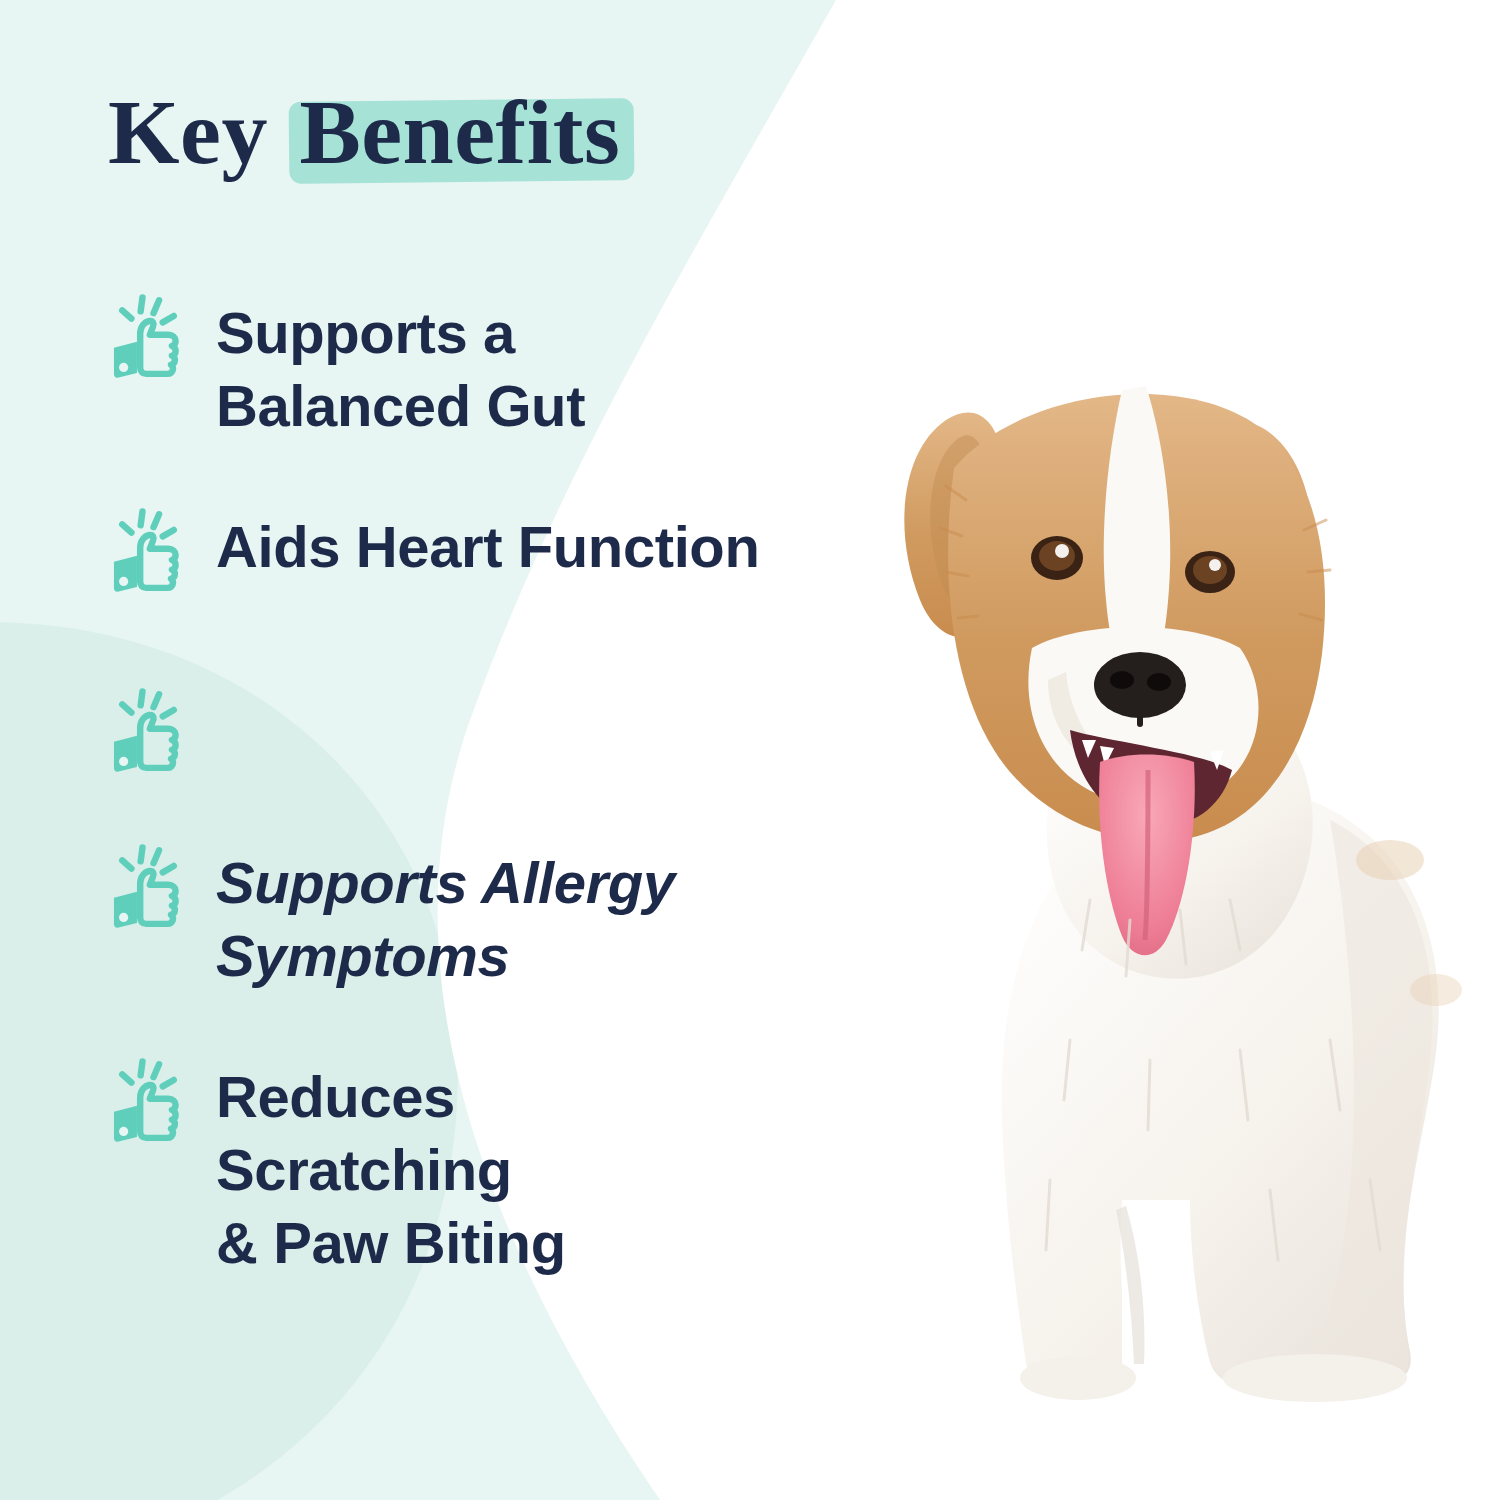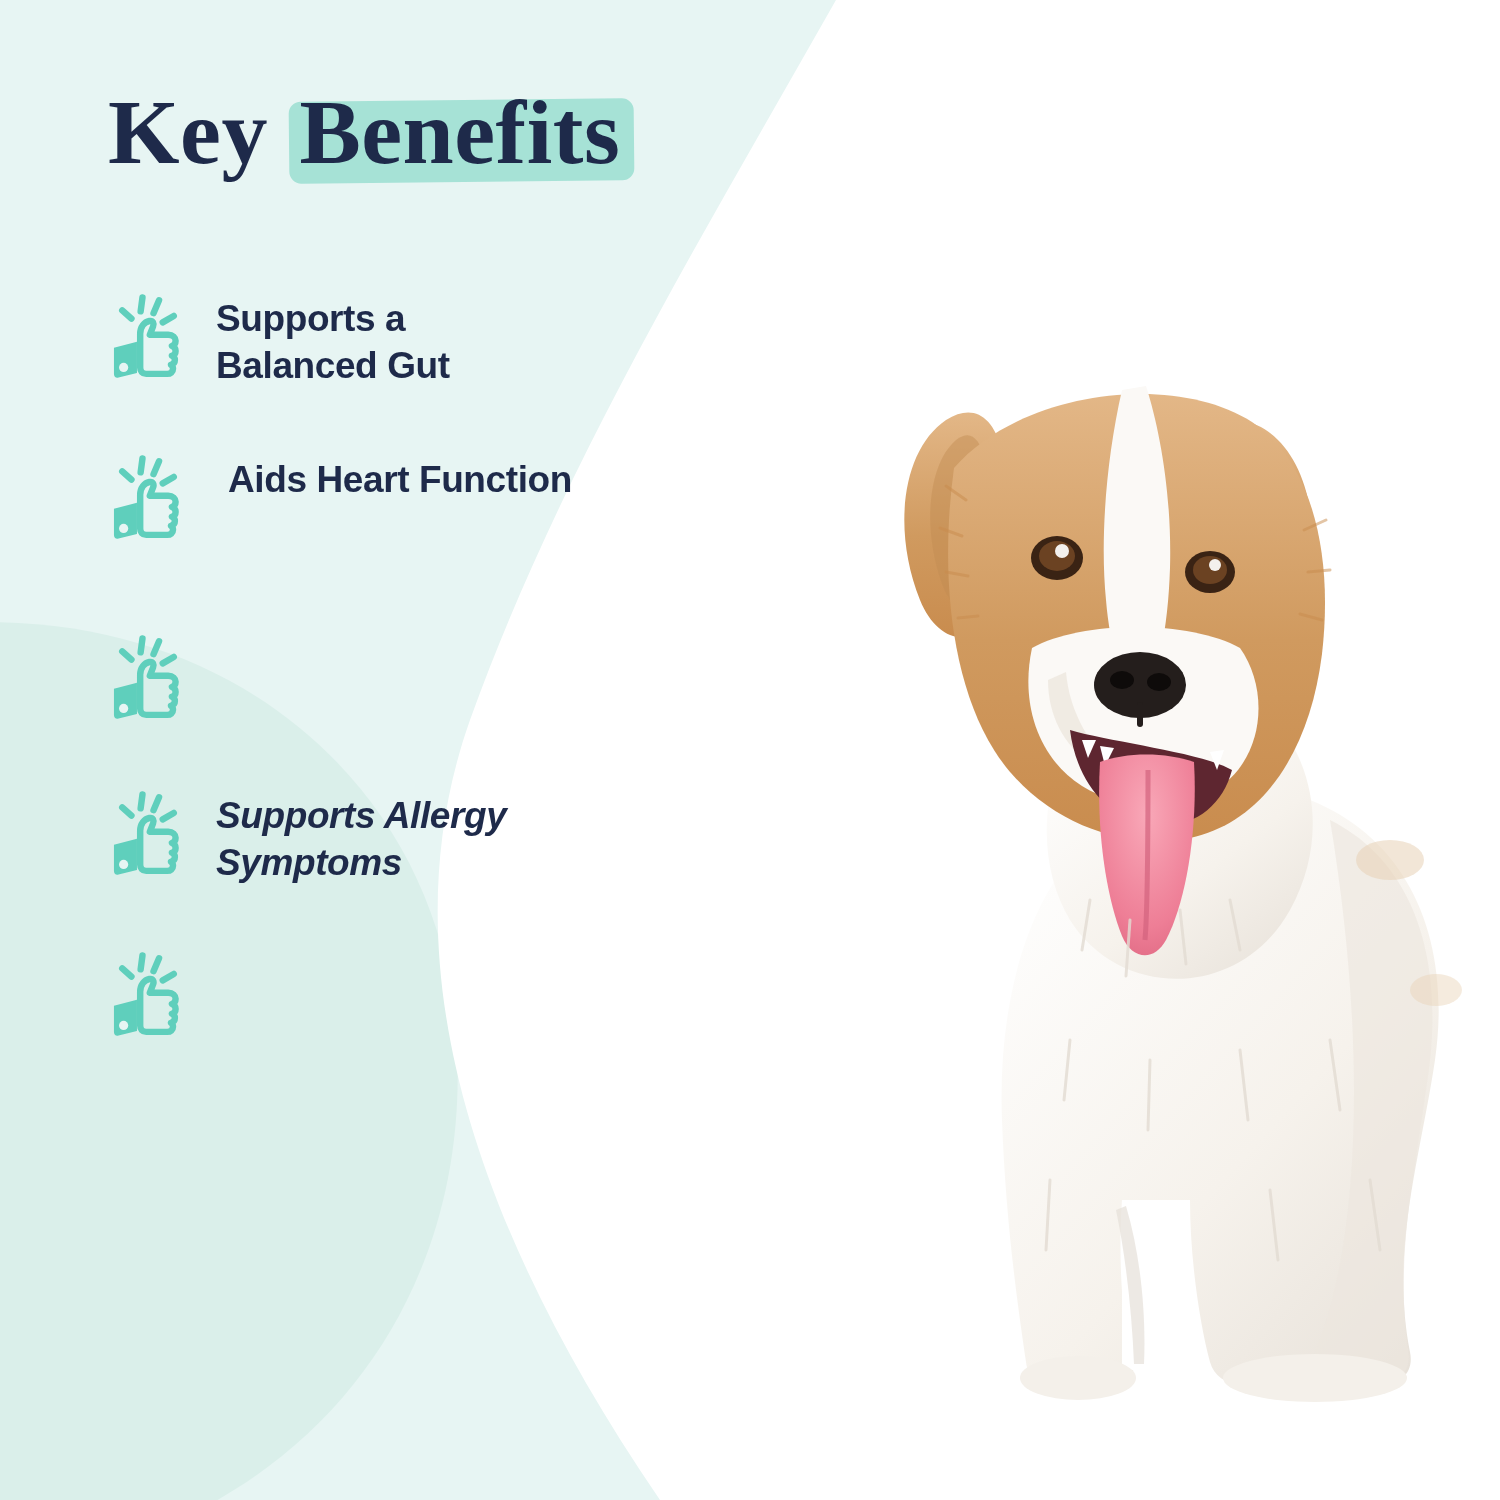--- a/index.html
+++ b/index.html
@@ -77,32 +77,32 @@
     flex: 0 0 auto;
     width: 92px;
     height: 92px;
     margin-right: 22px;
     margin-top: 6px;
   }
   .benefit-icon svg { display: block; width: 92px; height: 92px; }
 
   .benefit-label {
     font-family: "Liberation Sans", sans-serif;
-    font-size: 37px;
+    font-size: 58px;
     font-weight: 700;
     color: #1E2A4A;
     line-height: 1.26;
     letter-spacing: -0.4px;
     padding-top: 10px;
     white-space: pre-line;
   }
 
   
   .b-1 { margin-bottom: 58px; }
-  .b-2 { margin-bottom: 82px; gap: 12px; }
+  .b-2 { margin-bottom: 82px; }
   .b-3 { margin-bottom: 58px; }
   .b-4 { margin-bottom: 58px; font-style: italic; }
 
   
   .dog-wrap {
     position: absolute;
     left: 770px;
     top: 300px;
     width: 730px;
     height: 1140px;
@@ -219,20 +219,22 @@
             <line x1="44" y1="6" x2="42" y2="21"></line>
             <line x1="62" y1="9" x2="56" y2="23"></line>
             <line x1="22" y1="20" x2="32" y2="29"></line>
             <line x1="78" y1="26" x2="66" y2="33"></line>
           </g>
           <path d="M41.5 64 L41.5 45.5 C41.5 38 46 32.5 51.5 31.5 C55.5 30.8 56.8 34 55.5 37.5 L52 46.5 L72 46.5 C77 46.5 80 49.5 80 53 C80 56 78 58 76 58.7 C78.5 59.5 80 61.5 80 64 C80 66.5 78.5 68.5 76 69.3 C78 70 79.2 72 79.2 74 C79.2 76.5 77.5 78.5 75 79.2 C76.5 80.2 77.2 81.8 77.2 83.5 C77.2 86.8 74.5 89 71 89 L48 89 C44 89 41.5 86 41.5 82 Z" fill="none" stroke="#5FCFBC" stroke-width="7" stroke-linejoin="round"></path>
           <path d="M13 60.5 L38 54 L38 88 L18 93 C15 93.8 13 92 13 89 Z" fill="#5FCFBC"></path>
           <circle cx="23.5" cy="82" r="5" fill="#E7F5F3"></circle>
         </svg>
       </span>
+      <div class="benefit-label">Reduces Scratching
+&amp; Paw Biting</div>
     </div>
 
   </div>
 
   <div class="dog-wrap">
     <svg viewBox="0 0 730 1140">
       <defs>
         <linearGradient id="tanG" x1="0" y1="0" x2="0" y2="1">
           <stop offset="0%" stop-color="#E3B787"></stop>
           <stop offset="55%" stop-color="#D09A5F"></stop>

